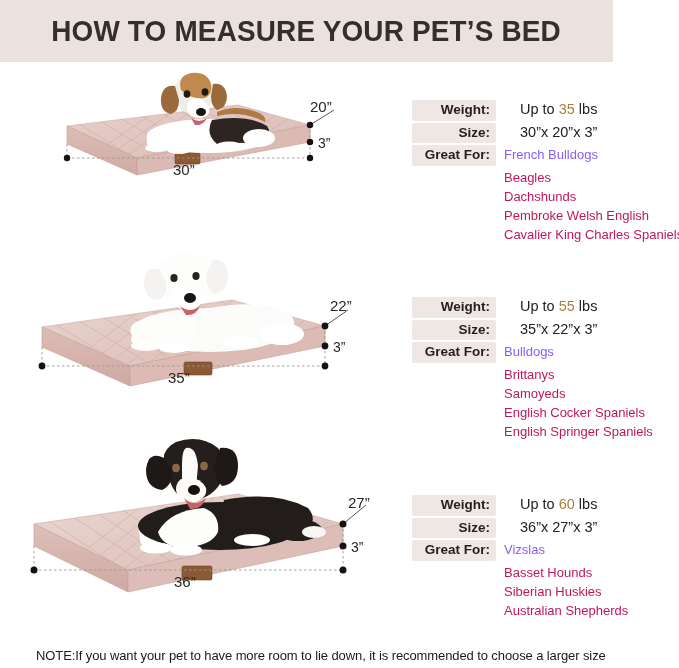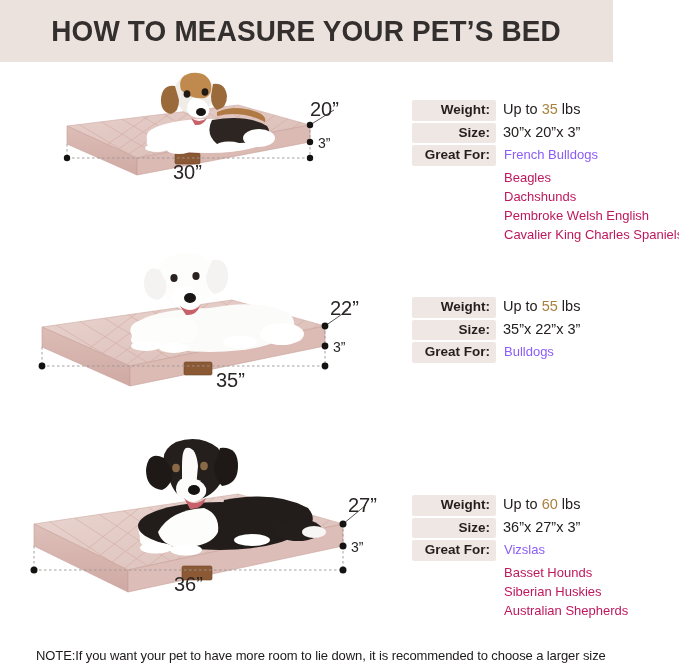--- a/index.html
+++ b/index.html
@@ -72,21 +72,21 @@
     font-weight: bold;
     font-size: 13.5px;
     padding: 2px 6px 3px 6px;
     border-radius: 2px;
     width: 84px;
     text-align: right;
     flex: 0 0 84px;
     line-height: 1.15;
   }
   .value {
-    margin-left: 7px;
+    margin-left: 24px;
     font-size: 14.5px;
     color: #242020;
     line-height: 1.2;
     white-space: nowrap;
   }
   .value .num { color: #a9813f; }
 
   .breed-first {
     margin-left: 8px;
     font-size: 13px;
@@ -101,21 +101,21 @@
   .breed-list li {
     font-size: 13px;
     color: #be185d;
     line-height: 19px;
     white-space: nowrap;
   }
 
   
   .dim {
     position: absolute;
-    font-size: 20px;
+    font-size: 15px;
     color: #2a2626;
     white-space: nowrap;
   }
   .dim-small { font-size: 14px; }
 
   
   .note {
     position: absolute;
     left: 36px;
     top: 648px;
@@ -324,36 +324,42 @@
           <ellipse cx="96" cy="26" rx="3.6" ry="4" fill="#2a2220"></ellipse>
           <path d="M80,56 Q90,64 100,56 Q96,66 86,65Z" fill="#c8626a"></path>
           <ellipse cx="46" cy="96" rx="15" ry="5" fill="#ffffff"></ellipse>
           <ellipse cx="74" cy="98" rx="15" ry="5" fill="#ffffff"></ellipse>
           <ellipse cx="140" cy="92" rx="17" ry="6" fill="#ffffff"></ellipse>
         </g>
       </svg>
 
       <div class="dim" style="left:330px; top:45px;">22”</div>
       <div class="dim dim-small" style="left:333px; top:87px;">3”</div>
-      <div class="dim" style="left:168px; top:117px;margin-left:48px;">35”</div>
+      <div class="dim" style="left:168px; top:117px;">35”</div>
     </div>
 
     <div class="info" style="top:45px;">
       <div class="info-row">
         <span class="chip">Weight:</span>
         <span class="value"><span>Up to </span><span class="num">55</span><span> lbs</span></span>
       </div>
       <div class="info-row">
         <span class="chip">Size:</span>
         <span class="value">35”x 22”x 3”</span>
       </div>
       <div class="info-row">
         <span class="chip">Great For:</span>
         <span class="breed-first">Bulldogs</span>
       </div>
+      <ul class="breed-list">
+        <li>Brittanys</li>
+        <li>Samoyeds</li>
+        <li>English Cocker Spaniels</li>
+        <li>English Springer Spaniels</li>
+      </ul>
     </div>
   </div>
 
   <div class="section" id="section-2">
 
     <div class="illus">
       <svg class="bed-svg" width="400" height="195" viewBox="0 0 400 195">
         <defs>
           <linearGradient id="topg2" x1="0" y1="0" x2="1" y2="1">
             <stop offset="0%" stop-color="#ead6d1"></stop>

